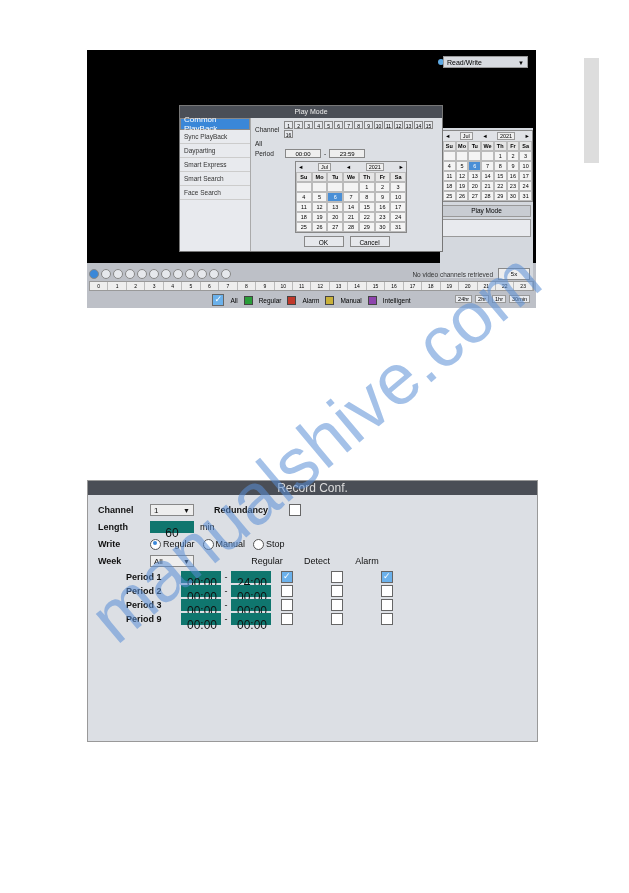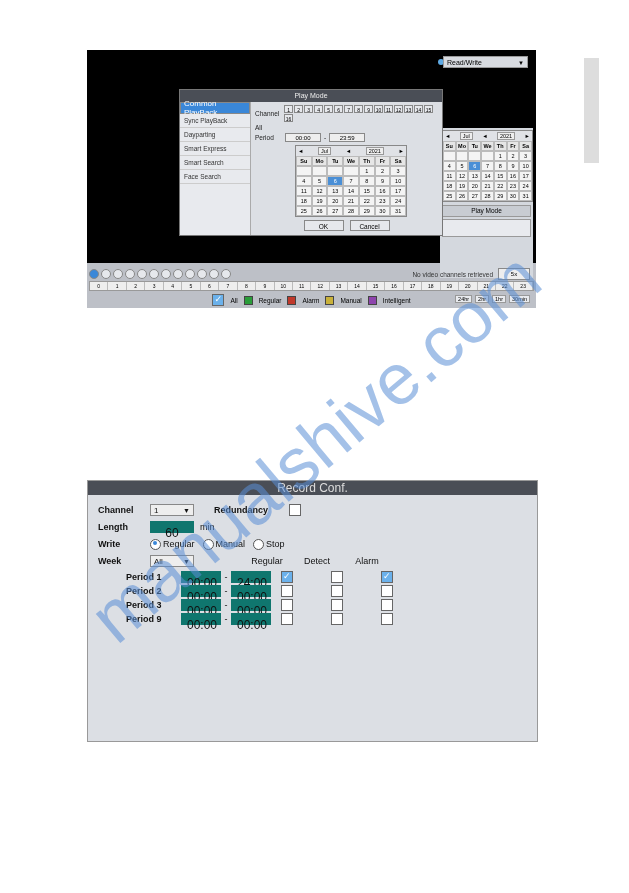--- a/index.html
+++ b/index.html
@@ -54,21 +54,21 @@
     box-sizing: border-box;
     display: flex;
     justify-content: space-between;
   }
   .rw-select .arr { font-size: 6px; }
   .dot { position:absolute; top:9px; left:351px; width:6px; height:6px; border-radius:50%; background:#5ea9e3; }
 
   
   .modal {
     position: absolute;
-    left: 92px; top: 39px;
+    left: 92px; top: 55px;
     width: 262px; height: 145px;
     background: #dcdfe4;
     border: 1px solid #777;
   }
   .modal-title {
     background: #4a4e56;
     color: #eee;
     font-size: 7px;
     text-align: center;
     height: 12px;

